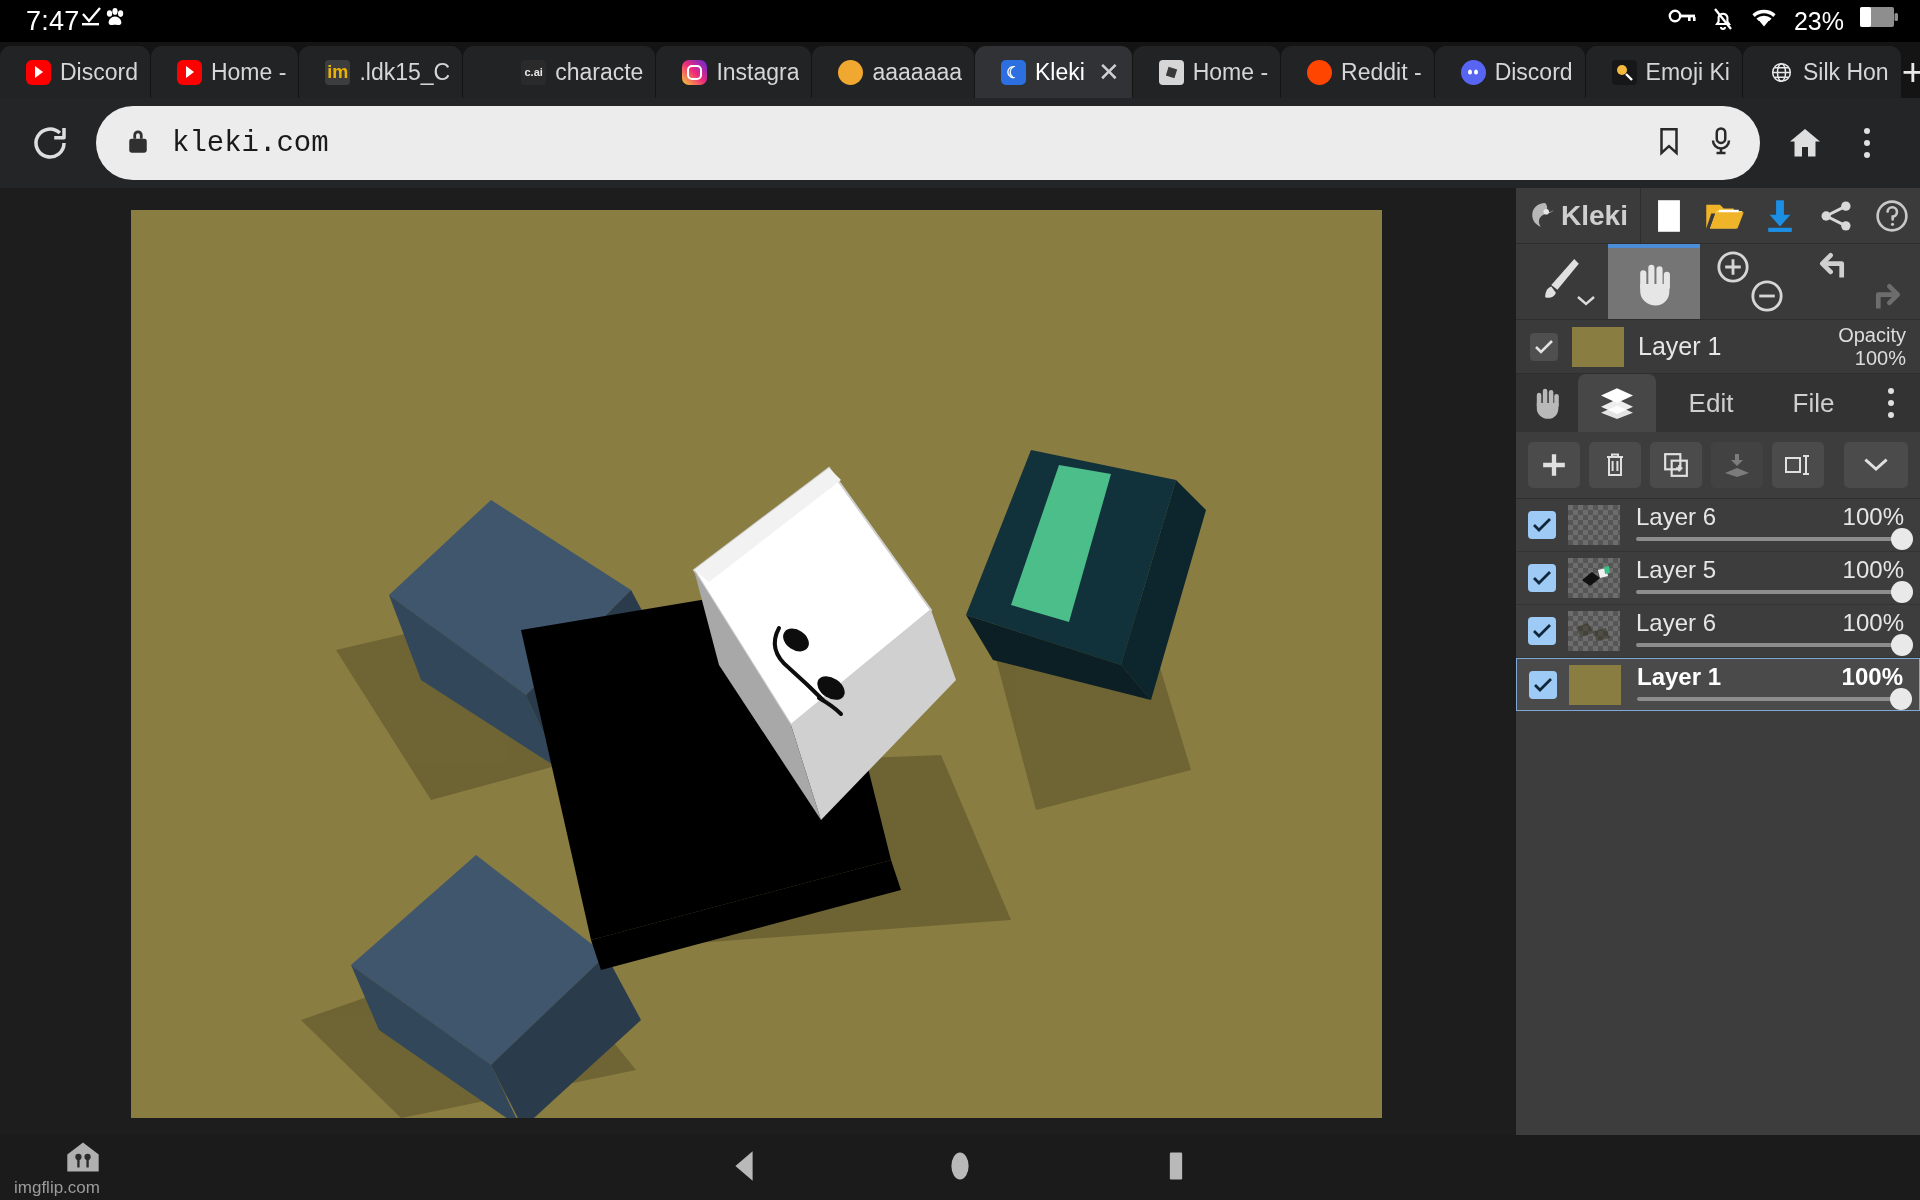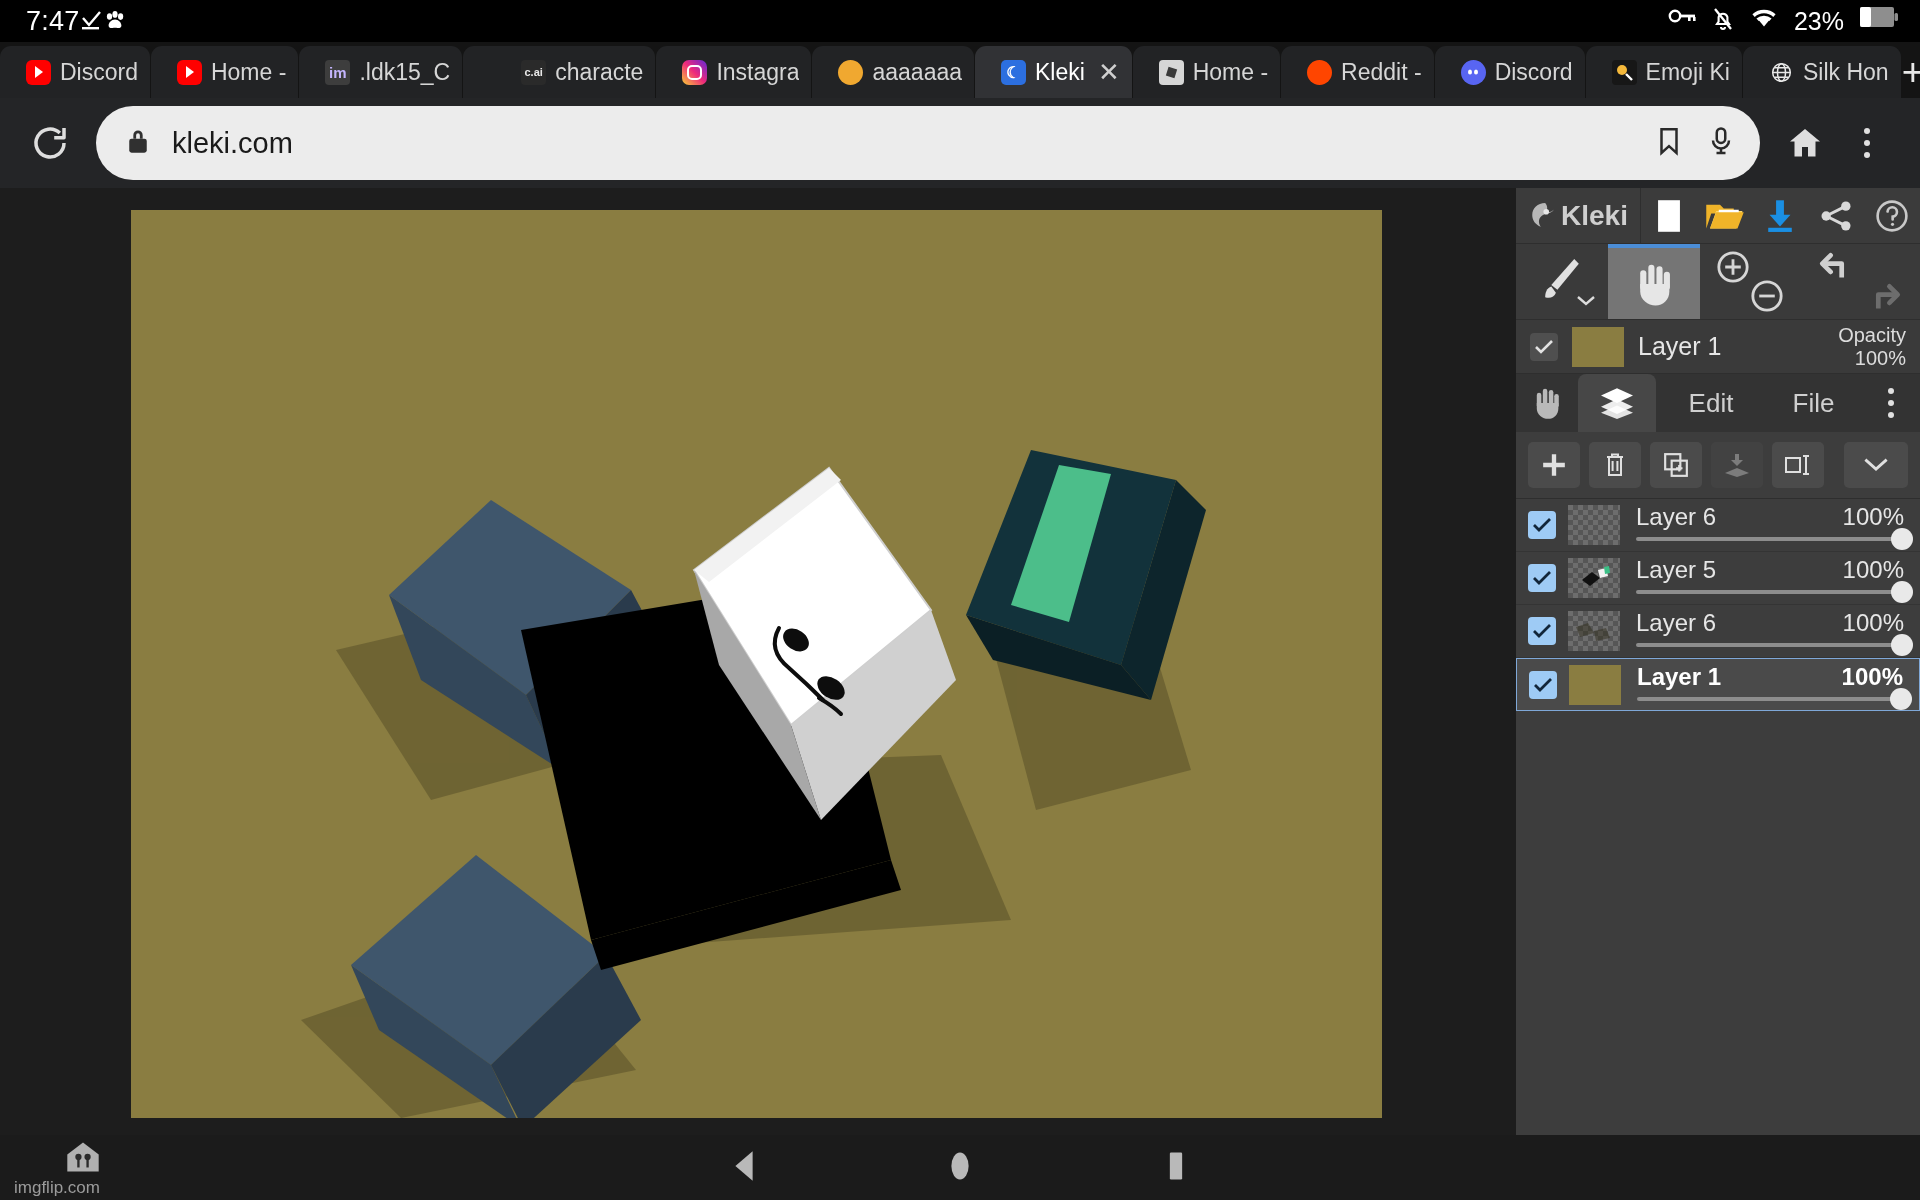--- a/index.html
+++ b/index.html
@@ -9,21 +9,21 @@
     font-family: "Liberation Sans", sans-serif;
   }
   .screen { position: relative; width: 1920px; height: 1200px; background: #1b1b1b; }
 
   
   .statusbar {
     position: absolute; top: 0; left: 0; width: 1920px; height: 42px;
     background: #000; display: flex; align-items: center;
     padding: 0 22px 0 26px; color: #fff;
   }
-  .status-left { display: flex; align-items: center; }
+  .status-left { display: flex; }
   .status-time { font-size: 27px; letter-spacing: .2px; }
   .status-right { margin-left: auto; display: flex; align-items: flex-start; gap: 16px; }
   .status-pct { font-size: 25px; }
   .svgi { display: block; }
 
   
   .tabstrip {
     position: absolute; top: 42px; left: 0; width: 1920px; height: 56px;
     background: #141414; display: flex; align-items: flex-end;
   }
@@ -40,38 +40,38 @@
     display: block;
   }
   .tab .tclose { font-size: 26px; color: #cfcfcf; margin-left: 4px; line-height: 1; font-weight: 300; }
   .favicon {
     width: 25px; height: 25px; flex: 0 0 25px; border-radius: 5px;
     display: flex; align-items: center; justify-content: center;
     font-size: 11px; font-weight: bold; color: #fff; overflow: hidden;
   }
   .fi-yt   { background: #ff0000; border-radius: 6px; position: relative; }
   .fi-yt::after { content:""; position:absolute; left:9px; top:6px; border-left:8px solid #fff; border-top:6px solid transparent; border-bottom:6px solid transparent; }
-  .fi-imgflip { background: #3d3d3d; color:#c4b5fd; font-size:15px; border-radius:4px; }
+  .fi-imgflip { background: #3d3d3d; color:#eab308; font-size:18px; border-radius:4px; }
   .fi-cai  { background: #2a2a2a; color:#e8e8e8; font-size:11px; border-radius:4px;margin-left:32px; }
   .fi-ig   { background: linear-gradient(45deg,#f9ce34,#ee2a7b,#6228d7); border-radius:7px; position:relative; }
   .fi-ig::after { content:""; position:absolute; inset:5px; border:2px solid #fff; border-radius:5px; }
   .fi-goog { background:#f0a830; border-radius:50%; }
   .fi-kleki{ background:#2c6fe0; border-radius:5px; color:#fff; font-size:16px; }
   .fi-roblox { background:#d6d6d6; border-radius:4px; position:relative; }
   .fi-roblox::after { content:""; position:absolute; left:8px; top:8px; width:9px; height:9px; background:#3a3a3a; transform:rotate(18deg); }
   .fi-reddit { background:#ff4500; border-radius:50%; }
   .fi-discord { background:#5865f2; border-radius:50%; }
   .fi-emoji { background:#171717; border-radius:4px; }
   .fi-globe { background:transparent; }
   .newtab { width: 70px; height: 52px; display:flex; align-items:center; justify-content:center; color:#e8e8e8; font-size:38px; font-weight:300; }
 
   
   .urlbar {
     position: absolute; top: 98px; left: 0; width: 1920px; height: 90px;
-    background: #242527; display: flex; align-items: center; padding: 0 22px 0 18px;
+    background: #242527; display: flex; align-items: center; padding: 0 22px 0 18px; font-family: Liberation Mono, monospace;
   }
   .reload { width: 64px; height: 64px; display:flex; align-items:center; justify-content:center; }
   .omnibox {
     flex: 1; height: 74px; background: #ececec; border-radius: 37px;
     display: flex; align-items: center; padding: 0 26px 0 30px; margin: 0 14px;
   }
   .omnibox .lock { margin-right: 22px; }
   .omnibox .url { flex: 1; font-size: 29px; color: #1a1a1a; }
   .omnibox .oicon { margin-left: 26px; }
   .navbtn { width: 62px; height: 62px; display:flex; align-items:center; justify-content:center; }

